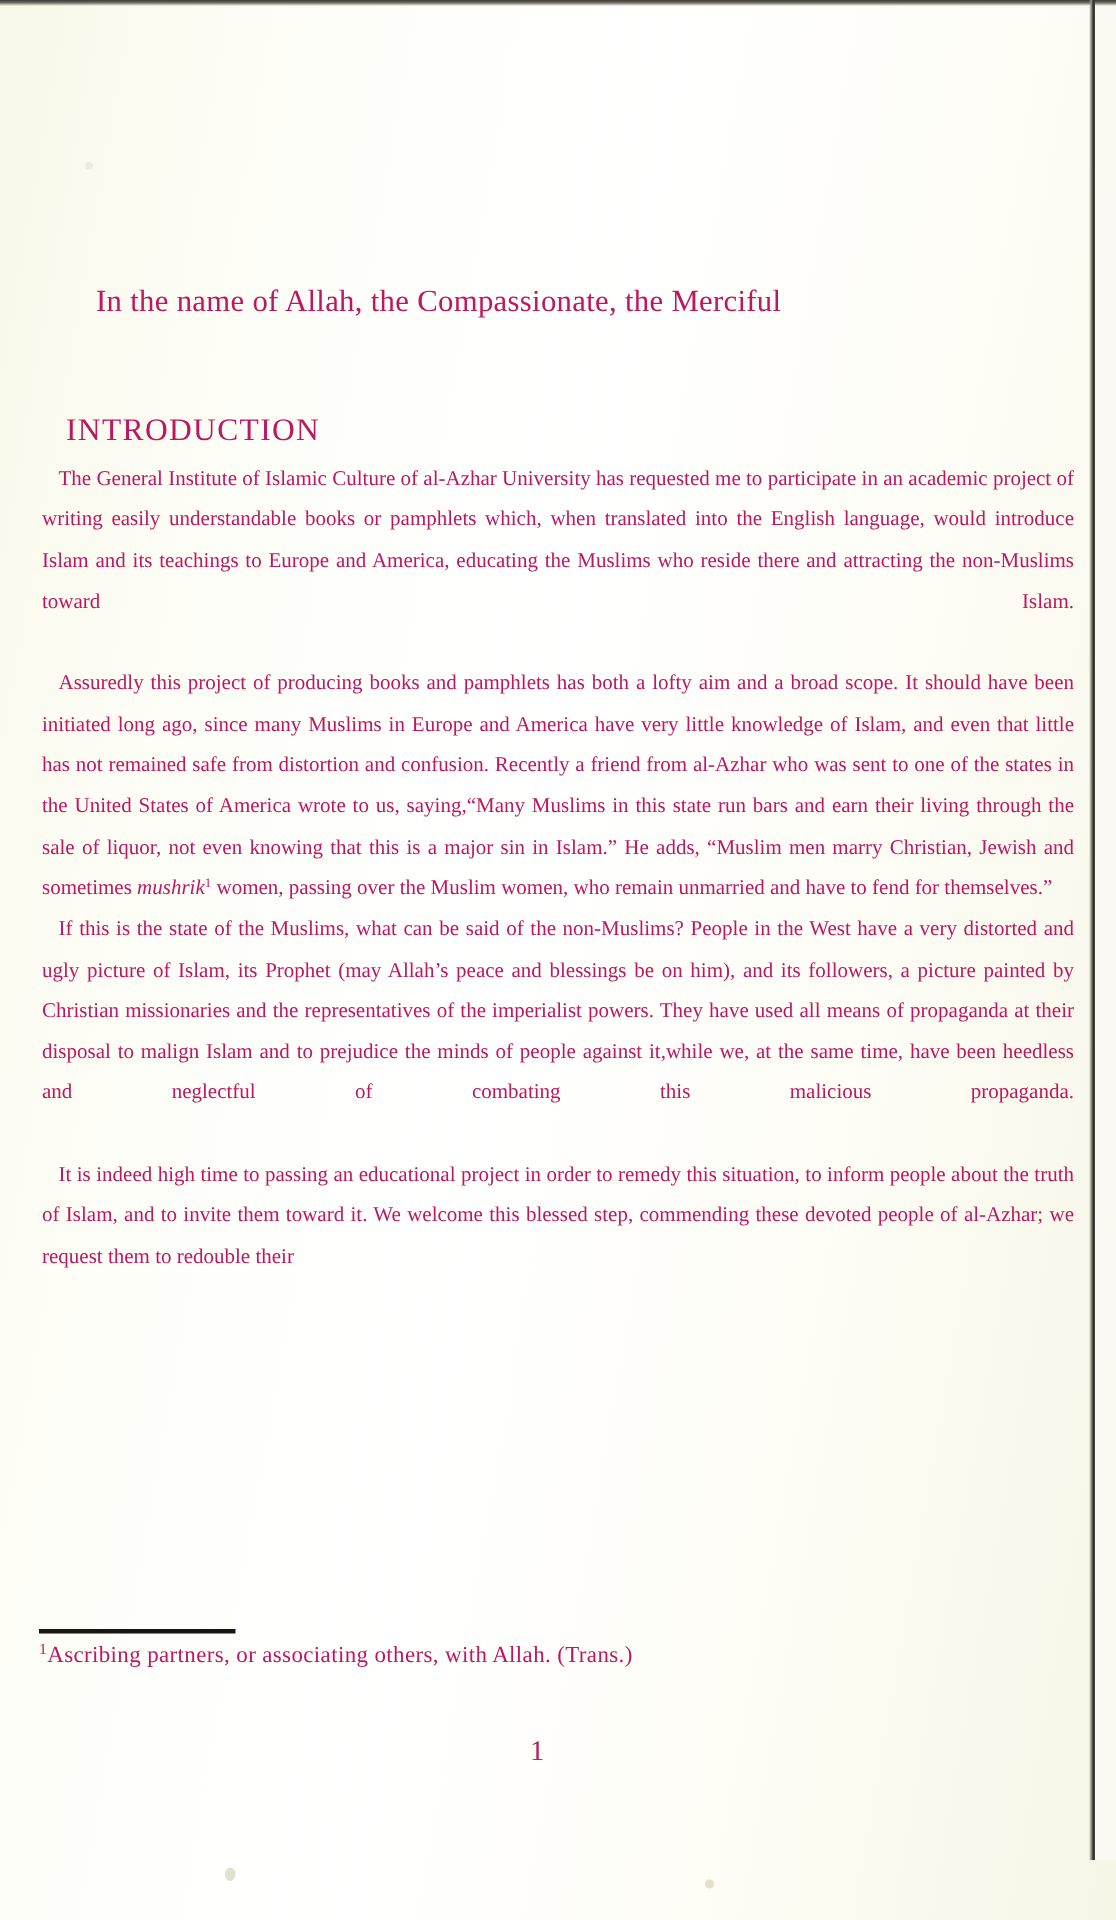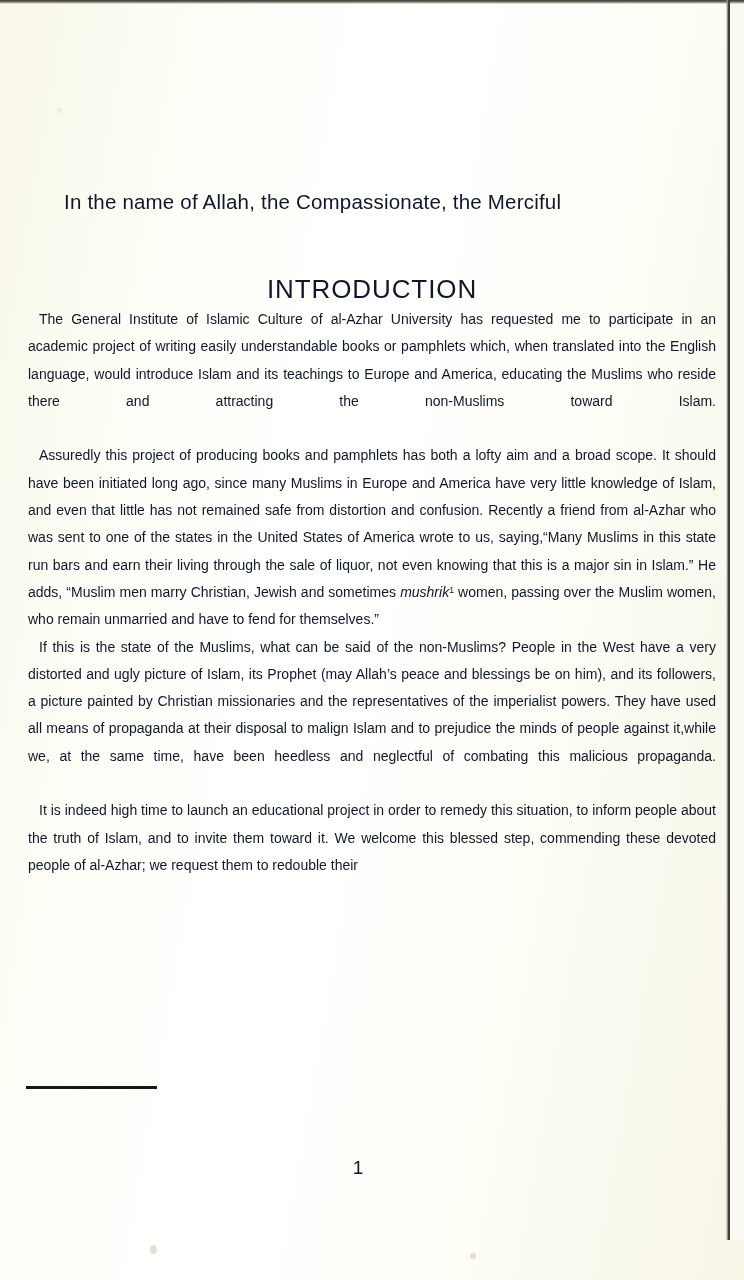--- a/index.html
+++ b/index.html
@@ -9,22 +9,22 @@
     background: #ffffff;
   }
 
   .page {
     position: relative;
     width: 744px;
     height: 1280px;
     margin: 0 auto;
     background: #fdfcf3;
     overflow: hidden;
-    font-family: Liberation Sans, sans-serif;
-    color: #0f172a;
+    font-family: Liberation Serif, serif;
+    color: #be185d;
   }
 
   
   .paper-tone {
     position: absolute;
     inset: 0;
     background:
       linear-gradient(100deg, #f8f7e8 0%, #fdfdf6 18%, #ffffff 45%, #fdfcf4 75%, #f6f5e6 100%);
     pointer-events: none;
   }
@@ -70,24 +70,24 @@
     left: 36px;
     width: 640px;
     font-size: 20.5px;
     letter-spacing: 0.2px;
     white-space: nowrap;
   }
 
   .heading {
     position: absolute;
     top: 274px;
-    left: 0;
+    left: 16px;
     width: 688px;
-    text-align: center;
-    font-size: 26px;
+    text-align: left;
+    font-size: 21px;
     letter-spacing: 0.9px;
   }
 
   .body-block {
     position: absolute;
     top: 306px;
     left: 0;
     width: 688px;
     font-size: 14px;
     line-height: 27.3px;
@@ -181,23 +181,24 @@
     <div class="heading">INTRODUCTION</div>
 
     <div class="body-block">
 
       <p>The General Institute of Islamic Culture of al-Azhar University has requested me to participate in an academic project of writing easily understandable books or pamphlets which, when translated into the English language, would introduce Islam and its teachings to Europe and America, educating the Muslims who reside there and attracting the non-Muslims toward Islam.</p>
 
       <p class="no-stretch"><span>Assuredly this project of producing books and pamphlets has both a lofty aim and a broad scope. It should have been initiated long ago, since many Muslims in Europe and America have very little knowledge of Islam, and even that little has not remained safe from distortion and confusion. Recently a friend from al-Azhar who was sent to one of the states in the United States of America wrote to us, saying,“Many Muslims in this state run bars and earn their living through the sale of liquor, not even knowing that this is a major sin in Islam.” He adds, “Muslim men marry Christian, Jewish and sometimes </span><span class="ital">mushrik</span><sup class="fn">1</sup><span> women, passing over the Muslim women, who remain unmarried and have to fend for themselves.”</span></p>
 
       <p>If this is the state of the Muslims, what can be said of the non-Muslims? People in the West have a very distorted and ugly picture of Islam, its Prophet (may Allah’s peace and blessings be on him), and its followers, a picture painted by Christian missionaries and the representatives of the imperialist powers. They have used all means of propaganda at their disposal to malign Islam and to prejudice the minds of people against it,while we, at the same time, have been heedless and neglectful of combating this malicious propaganda.</p>
 
-      <p class="no-stretch">It is indeed high time to launch an educational project in order to remedy this situation, to inform people about the truth of Islam, and to invite them toward it. We welcome this blessed step, commending these devoted people of al-Azhar; we request them to redouble their</p>
+      <p class="no-stretch">It is indeed high time to passing an educational project in order to remedy this situation, to inform people about the truth of Islam, and to invite them toward it. We welcome this blessed step, commending these devoted people of al-Azhar; we request them to redouble their</p>
 
     </div>
   </div>
 
   <div class="footnote-rule"></div>
 
+  <div class="footnote"><sup class="fn">1</sup><span>Ascribing partners, or associating others, with Allah. (Trans.)</span></div>
 
   <div class="page-number">1</div>
 
 </div>
 
 </body></html>

